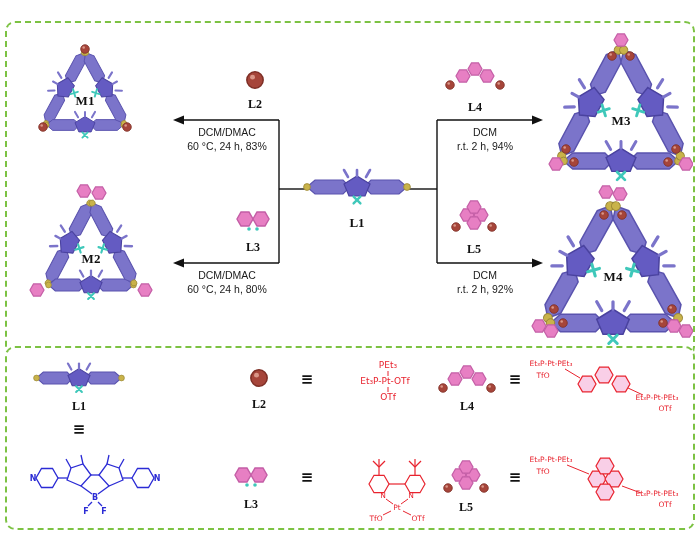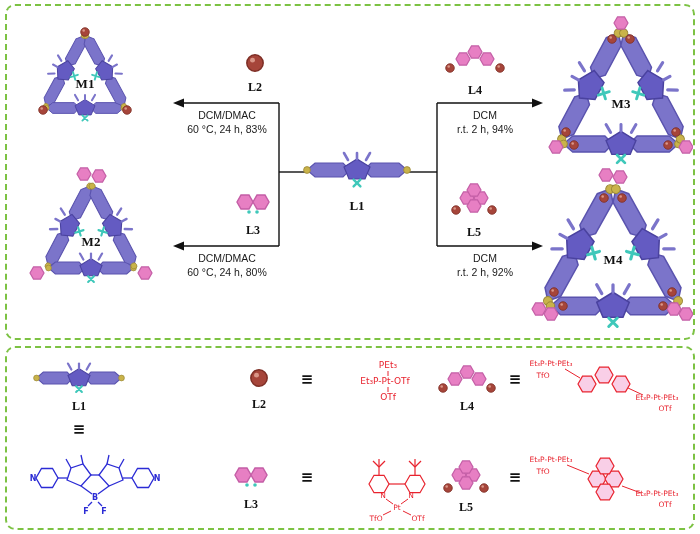--- a/index.html
+++ b/index.html
@@ -4,21 +4,21 @@
 <style>
   html,body{margin:0;padding:0;}
   body{
     width:700px;height:534px;background:#ffffff;position:relative;
     font-family:"Liberation Sans",sans-serif;overflow:hidden;
   }
   .panel{
     position:absolute;border:2px dashed #7cc243;border-radius:10px;
     background:#ffffff;box-sizing:border-box;
   }
-  #top-panel{left:5px;top:4px;width:690px;height:336px;}
+  #top-panel{left:5px;top:21px;width:690px;height:336px;}
   #bottom-panel{left:5px;top:346px;width:690px;height:184px;}
   svg{display:block;}
   text{user-select:none;}
   .mid{text-anchor:middle;}
   .mlabel{font-family:"Liberation Serif",serif;font-weight:bold;font-size:13px;fill:#111;}
   .llabel{font-family:"Liberation Serif",serif;font-weight:bold;font-size:12px;fill:#111;}
   .cond{font-size:10.5px;fill:#1a1a1a;font-family:"Liberation Sans",sans-serif;}
   .equiv{font-size:15px;font-weight:bold;fill:#111;font-family:"DejaVu Sans",sans-serif;}
   .red7{font-size:7.5px;fill:#e8232e;font-family:"DejaVu Sans",sans-serif;}
   .red9{font-size:9px;fill:#e8232e;font-family:"DejaVu Sans",sans-serif;}

